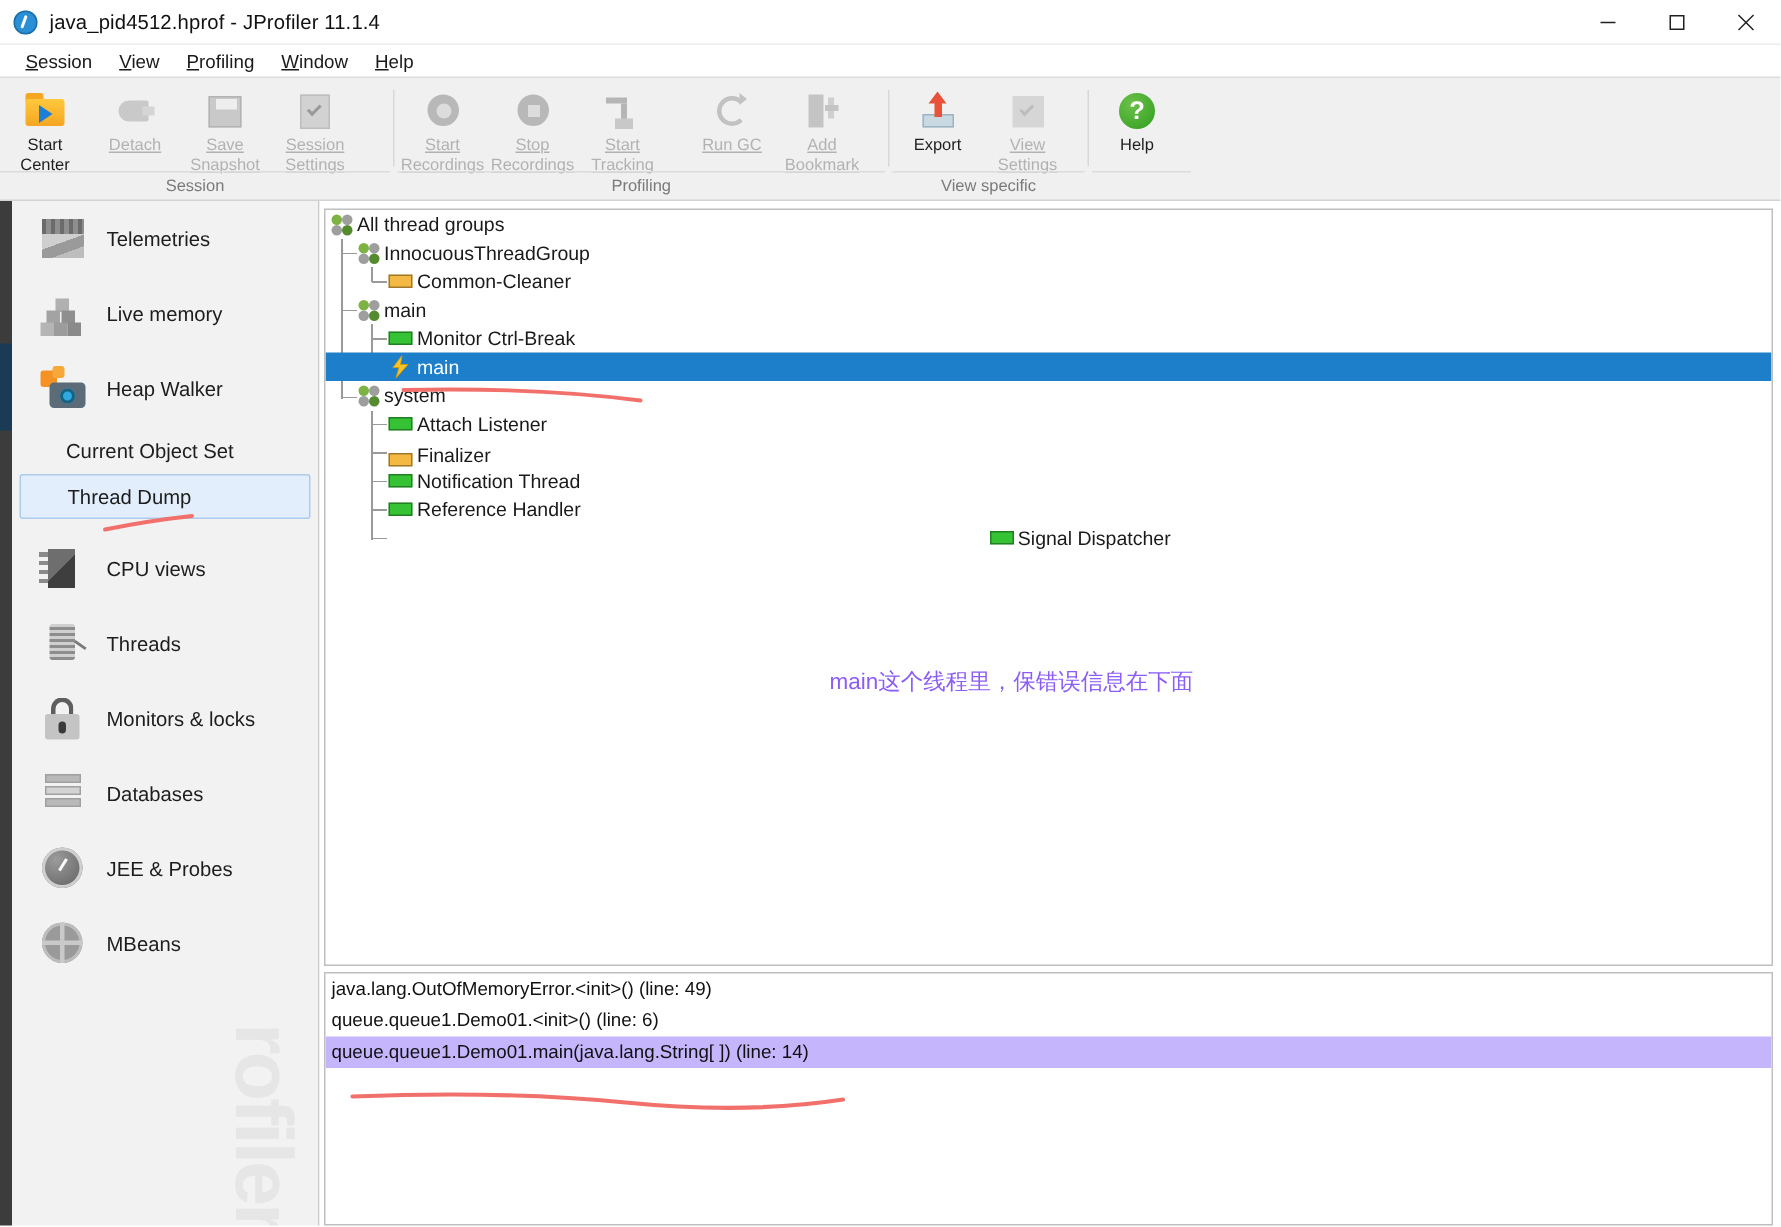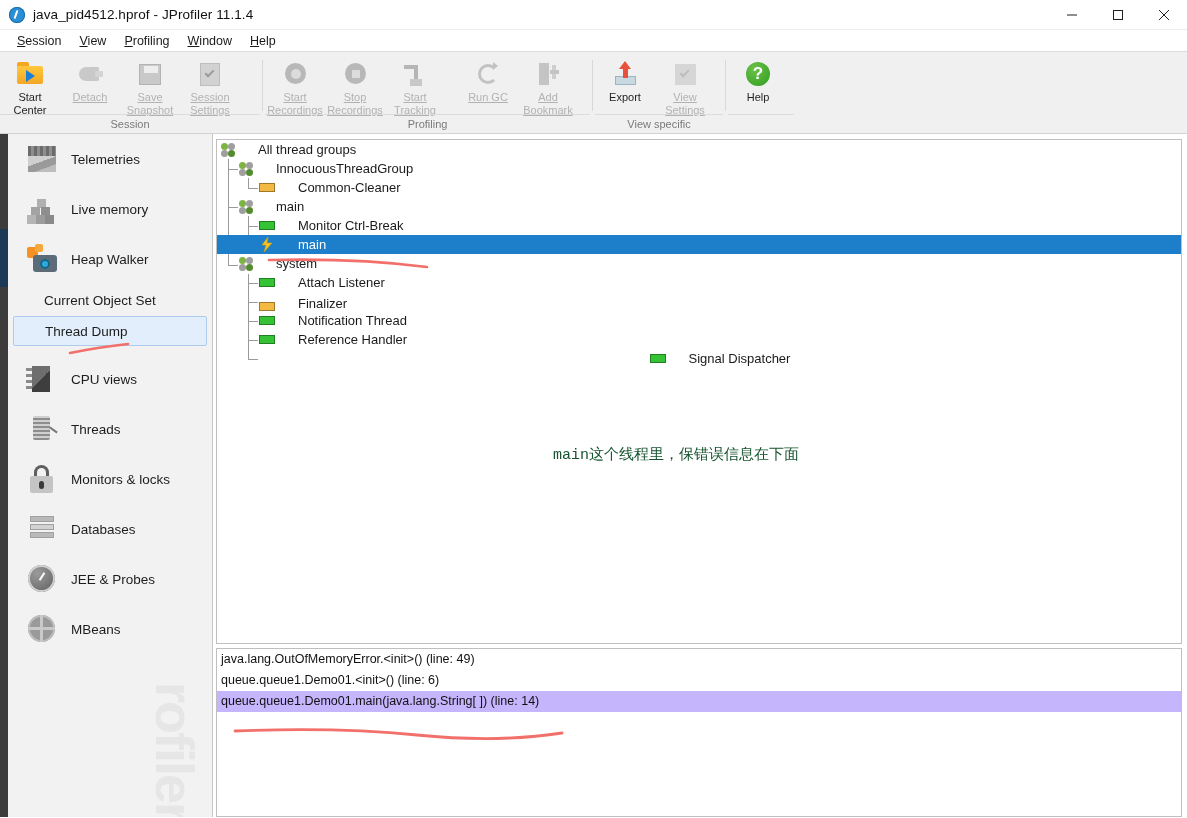--- a/index.html
+++ b/index.html
@@ -188,40 +188,40 @@
   }
 
   
   #main { flex:1 1 auto; background:#ffffff; display:flex; flex-direction:column;
           padding:5px 5px 0 3px; position:relative; }
   #tree-panel {
     flex:0 0 505px; border:1px solid #bfbfbf; background:#fff; position:relative; overflow:hidden;
   }
   .trow { height:19px; display:flex; align-items:center; position:relative; white-space:nowrap; font-size:13px; }
   .trow.sel { background:#1d7fc9; color:#ffffff; }
-  .tlabel { padding-left:3px;margin-left:20px; }
+  .tlabel { padding-left:3px; }
   .tg-icon { width:14px; height:14px; position:relative; flex:0 0 14px; }
   .tg-icon i { position:absolute; width:7px; height:7px; border-radius:50%; display:block; }
   .tg-icon .a{left:0;top:0;background:#7cb342}.tg-icon .b{left:7px;top:0;background:#9e9e9e}
   .tg-icon .c{left:0;top:7px;background:#9e9e9e}.tg-icon .d{left:7px;top:7px;background:#558b2f}
   .bar-icon { width:16px; height:9px; flex:0 0 16px; border:1px solid rgba(0,0,0,.35); }
   .bar-green { background:#35c235; }
   .bar-orange { background:#f4b942; }
   .bolt { width:16px; height:15px; flex:0 0 16px; position:relative; }
   .bolt svg { position:absolute; left:2px; top:0; }
 
   #stack-panel {
     margin-top:4px; flex:1 1 auto; border:1px solid #bfbfbf; background:#fff; overflow:hidden; position:relative;
   }
   .srow { height:21px; line-height:21px; padding-left:4px; font-size:12.5px; color:#111; white-space:nowrap; }
   .srow.sel { background:#c4b5fd; }
 
   #annot-cn {
-    position:absolute; left:552px; top:438px; font-size:15px; color:#14532d;
-    white-space:nowrap; pointer-events:none;font-family:Liberation Mono, monospace;
+    position:absolute; left:552px; top:438px; font-size:15px; color:#8b5cf6;
+    white-space:nowrap; pointer-events:none;
   }
   svg.ann { position:absolute; pointer-events:none; overflow:visible; }
 </style>
 </head>
 <body>
 
 <div id="titlebar">
   <div id="app-icon"></div>
   <div id="title-text">java_pid4512.hprof - JProfiler 11.1.4</div>
   <div id="wincontrols">

